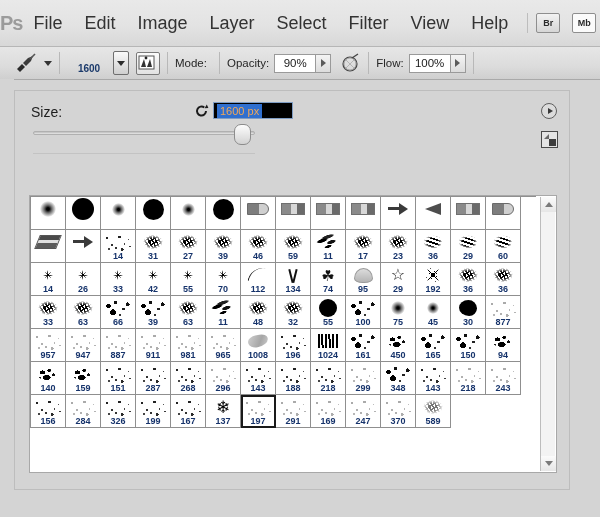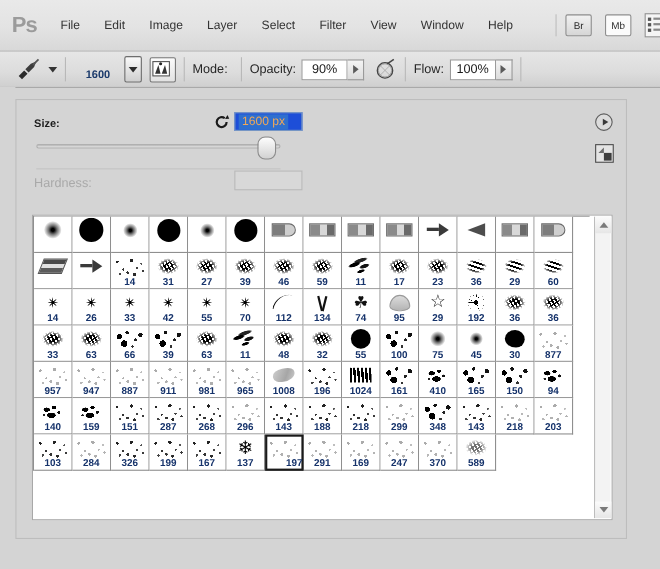--- a/index.html
+++ b/index.html
@@ -16,32 +16,32 @@
     position:absolute;left:0;top:0;width:600px;height:46px;
     background:linear-gradient(to bottom,#e9e9e9 0%,#e3e3e3 55%,#d8d8d8 100%);
     border-bottom:1px solid #b6b6b6;
     display:flex;align-items:center;
   }
   .ps-logo{
     width:44px;text-align:center;font-size:20px;font-weight:bold;
     color:#9b9b9b;letter-spacing:-1px;font-family:"Liberation Sans",sans-serif;
   }
   .menu-item{
-    padding:3px 11px;font-size:11px;color:#333;white-space:nowrap;cursor:default;
+    padding:3px 11px;font-size:18px;color:#333;white-space:nowrap;cursor:default;
   }
   .mb-sep{
     width:1px;height:20px;background:#bdbdbd;margin:0 8px;
   }
   .mb-right{margin-left:auto;display:flex;align-items:center;padding-right:0;}
   .sq-btn{
     width:22px;height:18px;margin-right:12px;
     border:1px solid #8e8e8e;border-radius:2px;
     background:linear-gradient(to bottom,#f2f2f2,#d6d6d6);
     font-size:9px;display:flex;align-items:center;justify-content:center;
-    color:#2a2a2a;font-weight:normal;
+    color:#2a2a2a;font-weight:bold;
   }
   .sq-btn.flat{background:#fbfbfb;}
   .ws-icon{
     width:18px;height:20px;border:1px solid #8e8e8e;background:#f5f5f5;
     margin-right:-6px;position:relative;overflow:hidden;
   }
   .ws-icon i{position:absolute;background:#555;display:block;}
 
   
   .optbar{
@@ -103,27 +103,27 @@
   
   .panel{
     position:absolute;left:14px;top:90px;width:556px;height:400px;
     background:#d4d4d4;border:1px solid #bdbdbd;box-sizing:border-box;
   }
   .panel-top{position:relative;height:100px;}
   .row-size{
     position:absolute;left:16px;top:12px;width:500px;height:18px;
     display:flex;align-items:center;
   }
-  .row-size .cap{font-size:10px;color:#1d1d1d;font-weight:bold;}
+  .row-size .cap{font-size:14px;color:#1d1d1d;}
   .reset-icon{
     position:absolute;left:164px;top:0px;width:14px;height:16px;
   }
   .size-input{
-    position:absolute;left:182px;top:-1px;width:62px;height:17px;
-    background:#1d4ed8;border:1px solid #7f9dc4;box-sizing:border-box;
+    position:absolute;left:182px;top:-1px;width:80px;height:17px;
+    background:#000000;border:1px solid #7f9dc4;box-sizing:border-box;
     display:flex;align-items:center;padding-left:3px;
   }
   .size-input .sel{
     background:#2f6fcf;color:#f0a858;font-size:11px;padding:1px 3px;
     letter-spacing:0px;
   }
   .slider-track{
     position:absolute;left:18px;top:40px;width:222px;height:4px;
     background:linear-gradient(to bottom,#bcbcbc,#e8e8e8);
     border:1px solid #b0b0b0;border-radius:2px;box-sizing:border-box;
@@ -181,21 +181,21 @@
     border-left:1px solid #8f8f8f;border-top:1px solid #8f8f8f;
     box-sizing:content-box;
   }
   .cell{
     width:35px;height:33px;box-sizing:border-box;
     border-right:1px solid #8f8f8f;border-bottom:1px solid #8f8f8f;
     position:relative;background:#fff;
     display:flex;flex-direction:column;align-items:center;justify-content:flex-end;
     overflow:hidden;
   }
-  .cell.sel{outline:2px solid #1a1a1a;outline-offset:-2px;z-index:3;align-items:flex-end;}
+  .cell.sel{outline:2px solid #1a1a1a;outline-offset:-2px;z-index:3;}
   .cell .thumb{
     position:absolute;left:0;right:0;top:1px;height:22px;
     display:flex;align-items:center;justify-content:center;
     font-size:15px;line-height:1;color:#111;overflow:hidden;
   }
   .cell .num{
     font-size:9px;color:#16336b;font-weight:bold;line-height:10px;
     padding-bottom:1px;position:relative;z-index:2;
   }
   .cell .num.empty{visibility:hidden;}
@@ -386,21 +386,20 @@
 
 <div class="menubar">
   <div class="ps-logo">Ps</div>
   <div class="menu-item">File</div>
   <div class="menu-item">Edit</div>
   <div class="menu-item">Image</div>
   <div class="menu-item">Layer</div>
   <div class="menu-item">Select</div>
   <div class="menu-item">Filter</div>
   <div class="menu-item">View</div>
-  <div class="menu-item">Window</div>
   <div class="menu-item">Help</div>
 
   <div class="mb-right">
     <div class="mb-sep"></div>
     <div class="sq-btn">Br</div>
     <div class="sq-btn flat">Mb</div>
     <div class="ws-icon">
       <i style="left:2px;top:3px;width:3px;height:3px;"></i>
       <i style="left:2px;top:8px;width:3px;height:3px;"></i>
       <i style="left:2px;top:13px;width:3px;height:3px;"></i>
@@ -483,24 +482,20 @@
       </span>
       <span class="size-input">
         <span class="sel">1600 px</span>
       </span>
     </div>
 
     <div class="slider-track"></div>
     <div class="slider-thumb"></div>
     <div class="divider"></div>
 
-    <div class="row-hard">
-      <span class="cap">Hardness:</span>
-      <span class="hard-input"></span>
-    </div>
 
     <div class="panel-menu">
         <span class="tri"></span>
       </div>
     <div class="new-preset"></div>
   </div>
 
   <div class="grid-wrap">
     <div class="grid" id="brush-grid">
         <div class="cell">
@@ -896,21 +891,21 @@
         <div class="cell">
           <div class="thumb">
             <div class="speckle big"></div>
           </div>
           <div class="num">161</div>
         </div>
         <div class="cell">
           <div class="thumb">
             <div class="blobs-small"></div>
           </div>
-          <div class="num">410</div>
+          <div class="num">450</div>
         </div>
         <div class="cell">
           <div class="thumb">
             <div class="speckle big"></div>
           </div>
           <div class="num">165</div>
         </div>
         <div class="cell">
           <div class="thumb">
             <div class="speckle big"></div>
@@ -998,27 +993,27 @@
         <div class="cell">
           <div class="thumb">
             <div class="speckle faint"></div>
           </div>
           <div class="num">218</div>
         </div>
         <div class="cell">
           <div class="thumb">
             <div class="speckle faint"></div>
           </div>
-          <div class="num">203</div>
-        </div>
-        <div class="cell">
-          <div class="thumb">
-            <div class="speckle"></div>
-          </div>
-          <div class="num">103</div>
+          <div class="num">243</div>
+        </div>
+        <div class="cell">
+          <div class="thumb">
+            <div class="speckle"></div>
+          </div>
+          <div class="num">156</div>
         </div>
         <div class="cell">
           <div class="thumb">
             <div class="speckle faint"></div>
           </div>
           <div class="num">284</div>
         </div>
         <div class="cell">
           <div class="thumb">
             <div class="speckle"></div>

